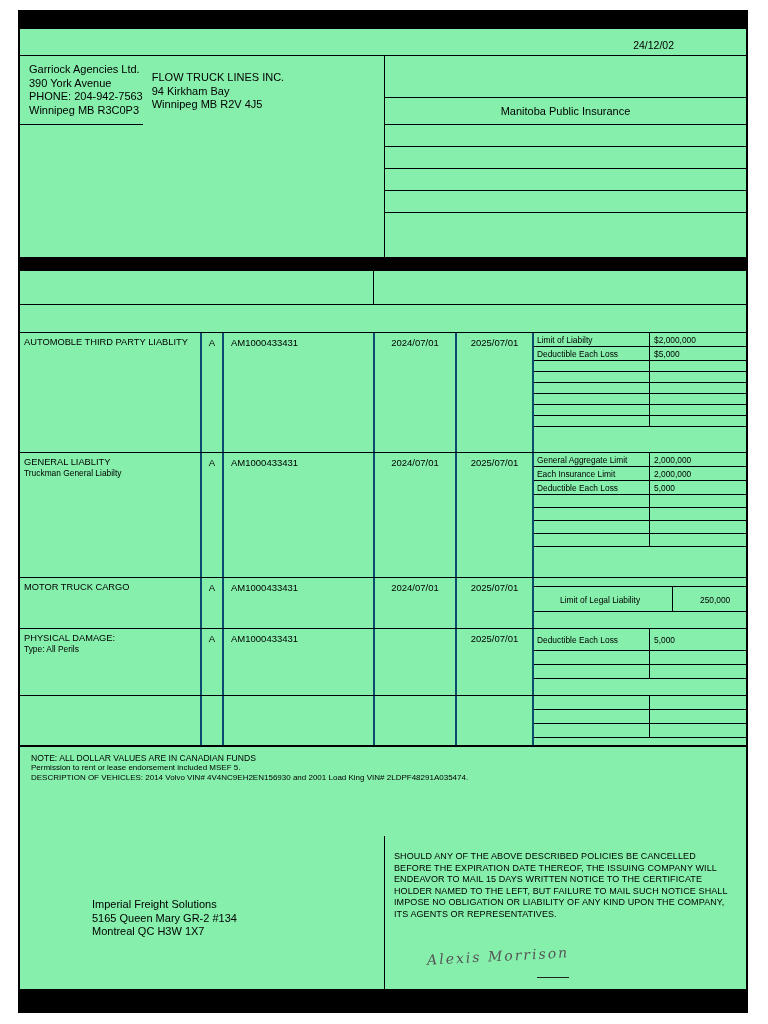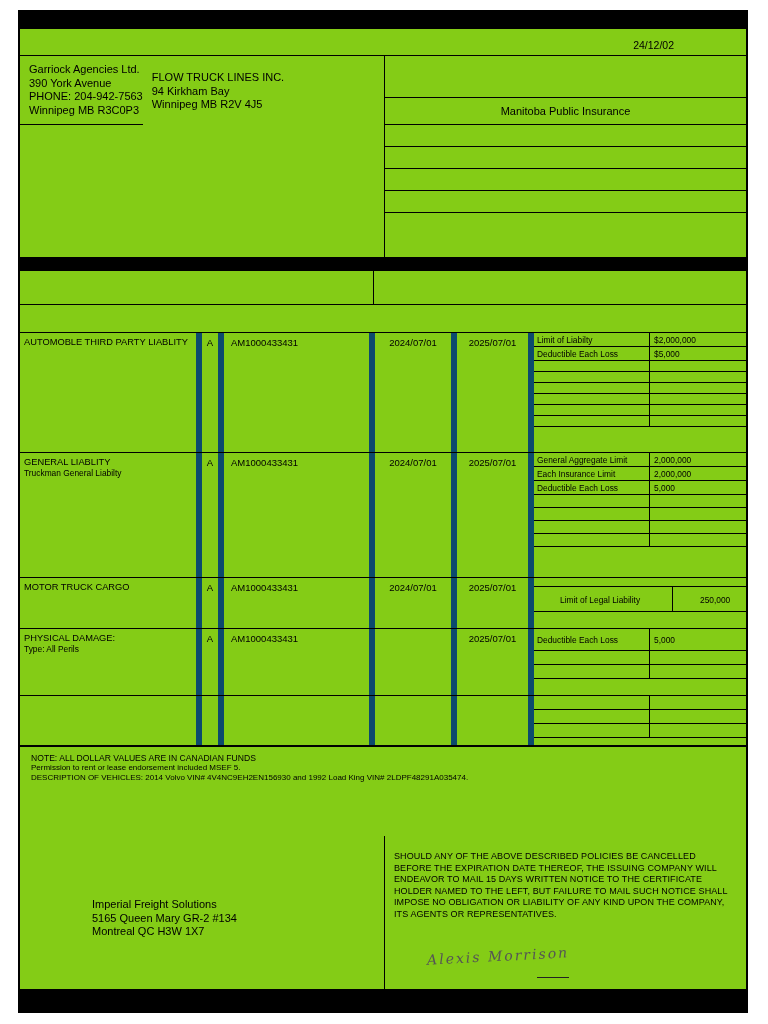--- a/index.html
+++ b/index.html
@@ -4,21 +4,21 @@
 <style>
   * { margin:0; padding:0; box-sizing:border-box; }
   html,body { background:#e8e8e8; }
   .page {
     position:relative; width:768px; height:1024px; background:#ffffff;
     font-family:"Liberation Sans", sans-serif; color:#000;
     margin:0 auto; overflow:hidden;
   }
   .doc {
     position:absolute; left:18px; top:10px; width:730px; height:1003px;
-    border:2px solid #000; background:#84cc16; display:flex; flex-direction:column;
+    border:2px solid #000; background:#86efac; display:flex; flex-direction:column;
   }
   .band { background:#000; width:100%; flex:none; }
   .band-top { height:17px; }
   .band-mid { height:14px; }
   .band-bottom { height:23px; }
 
   .date-row { height:27px; border-bottom:1px solid #000; position:relative; flex:none; }
   .date-row .date { position:absolute; right:72px; top:10px; font-size:10.5px; }
 
   .parties { height:201px; display:flex; flex:none; }
@@ -30,21 +30,21 @@
   .r-insurer { height:27px; border-bottom:1px solid #000; display:flex; align-items:center; justify-content:center; font-size:11px; }
   .r-row { height:22px; border-bottom:1px solid #000; }
 
   .pretable { height:34px; border-bottom:1px solid #000; position:relative; flex:none; }
   .pretable-vline { position:absolute; left:353px; top:0; bottom:0; width:1px; background:#000; }
   .theader-gap { height:27px; flex:none; }
 
   .ctable { border-top:1px solid #000; flex:none; }
   .tsec { display:flex; border-bottom:1px solid #000; }
   .s1 { height:120px; } .s2 { height:125px; } .s3 { height:51px; } .s4 { height:67px; } .s5 { height:50px; }
-  .tc { border-right:6px solid #0c4a6e; overflow:hidden; }
+  .tc { border-right:2px solid #0c4a6e; overflow:hidden; }
   .c1 { width:182px; padding:4px 3px 0 4px; }
   .c2 { width:22px; text-align:center; padding-top:4px; font-size:9.5px; }
   .c3 { width:151px; padding:4px 0 0 7px; font-size:9.5px; }
   .c4 { width:82px; text-align:center; padding-top:4px; font-size:9.5px; }
   .c5 { width:77px; text-align:center; padding-top:4px; font-size:9.5px; }
   .c6 { flex:1; border-right:none; display:flex; flex-direction:column; }
   .covtype { font-size:9.3px; line-height:10.5px; }
   .covsub  { font-size:8.4px; line-height:10px; }
 
   .lim-row { display:flex; border-bottom:1px solid #000; flex:none; }
@@ -264,21 +264,21 @@
               <div class="lim-value"></div>
             </div>
         </div>
       </div>
 
     </div>
 
     <div class="notes">
       <div class="note-l1">NOTE: ALL DOLLAR VALUES ARE IN CANADIAN FUNDS</div>
       <div class="note-l2">Permission to rent or lease endorsement included MSEF 5.</div>
-      <div class="note-l3">DESCRIPTION OF VEHICLES: 2014 Volvo VIN# 4V4NC9EH2EN156930 and 1992 Load King VIN# 2LDPF48291A035474.</div>
+      <div class="note-l3">DESCRIPTION OF VEHICLES: 2014 Volvo VIN# 4V4NC9EH2EN156930 and 2001 Load King VIN# 2LDPF48291A035474.</div>
     </div>
 
     <div class="bottom">
       <div class="holder">
         <div>Imperial Freight Solutions</div>
         <div>5165 Queen Mary GR-2 #134</div>
         <div>Montreal QC H3W 1X7</div>
       </div>
       <div class="cancel">
         <div class="cancel-text">SHOULD ANY OF THE ABOVE DESCRIBED POLICIES BE CANCELLED BEFORE THE EXPIRATION DATE THEREOF, THE ISSUING COMPANY WILL ENDEAVOR TO MAIL 15 DAYS WRITTEN NOTICE TO THE CERTIFICATE HOLDER NAMED TO THE LEFT, BUT FAILURE TO MAIL SUCH NOTICE SHALL IMPOSE NO OBLIGATION OR LIABILITY OF ANY KIND UPON THE COMPANY, ITS AGENTS OR REPRESENTATIVES.</div>

